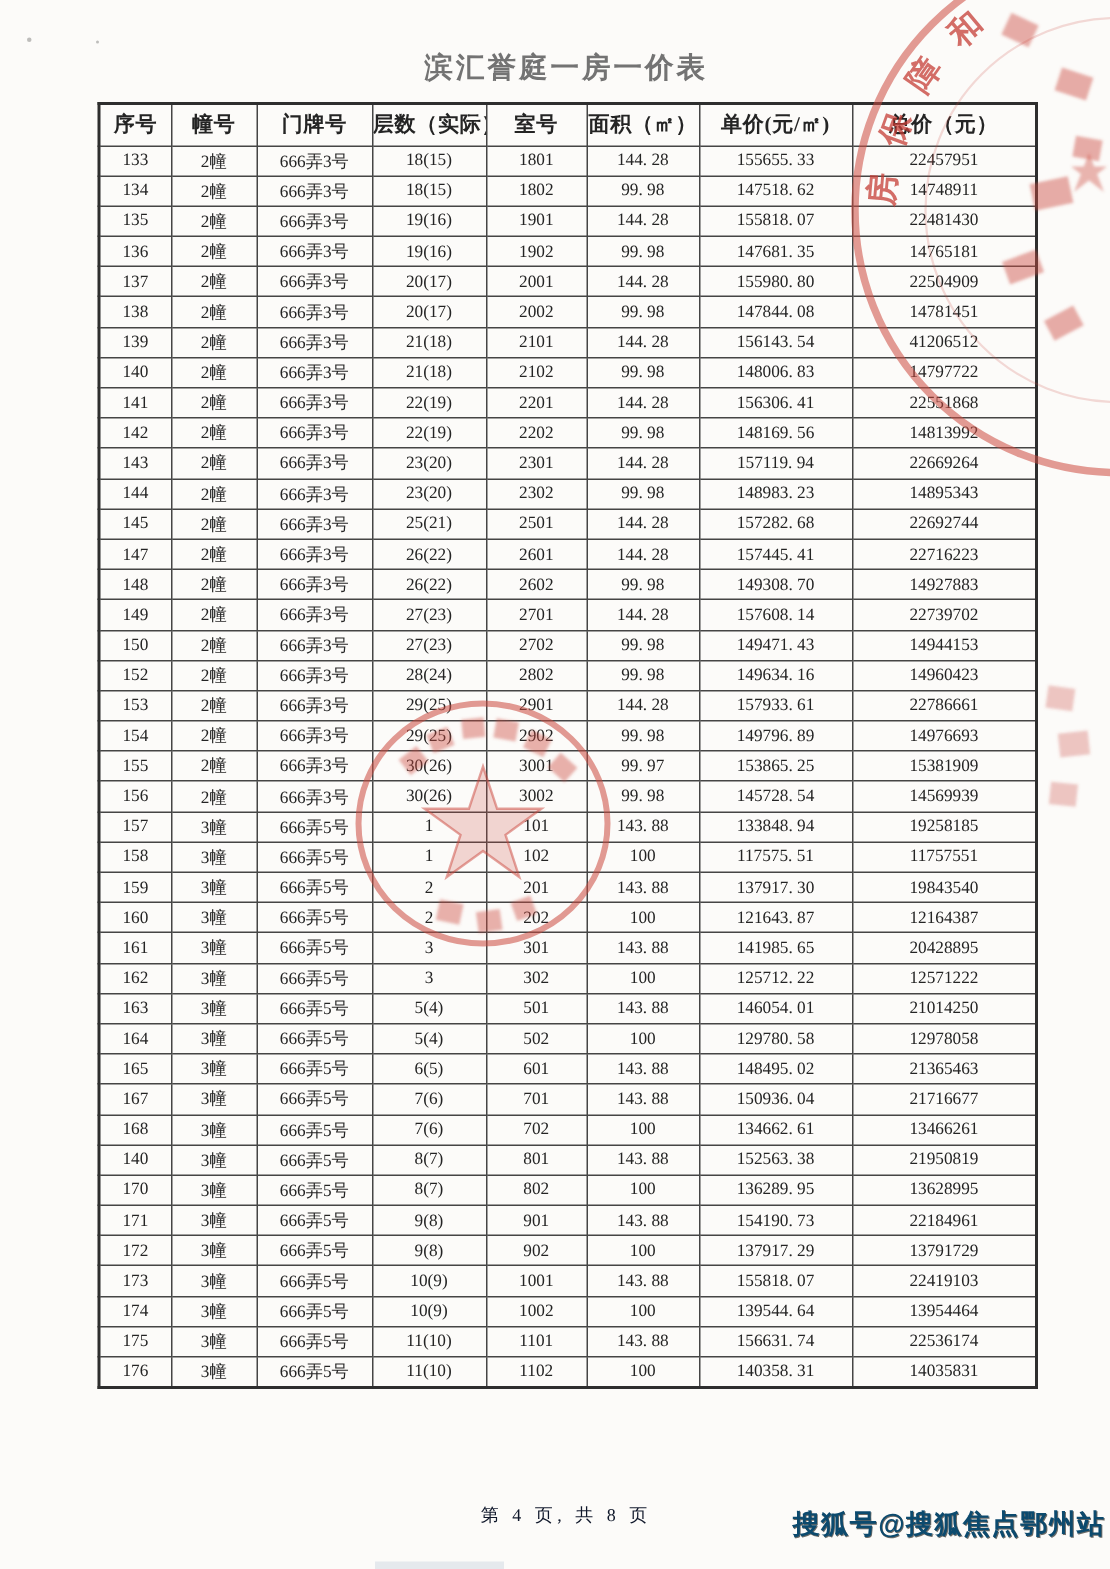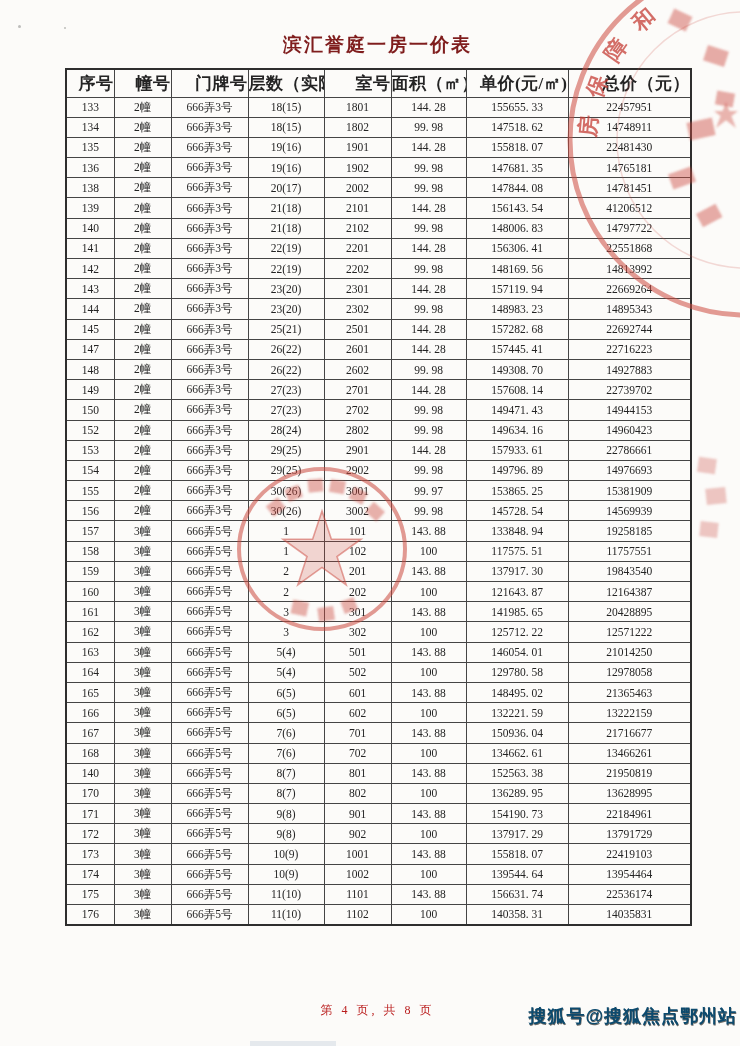--- a/index.html
+++ b/index.html
@@ -9,42 +9,42 @@
     background:#f3f2ef;
   }
   .page{
     position:relative;width:740px;height:1046px;overflow:hidden;
     background:#fcfbf9;
     color:#242424;
   }
   .title{
     position:absolute;left:65px;top:32px;width:625px;
     text-align:center;font-size:19px;font-weight:bold;
-    letter-spacing:2px;color:#7f1d1d;
+    letter-spacing:2px;color:#737373;
   }
   table.price{
     position:absolute;left:65px;top:68px;width:625px;
     border-collapse:collapse;table-layout:fixed;
     border:2px solid #2e2e2e;
   }
   table.price th,table.price td{
     border:1px solid #454545;
     padding:0;margin:0;
     text-align:center;vertical-align:middle;
     font-family:"Liberation Serif","DejaVu Serif",serif;
     color:#242424;
     overflow:hidden;white-space:nowrap;
   }
   table.price thead tr{height:28px;}
-  table.price th{font-size:17px;font-weight:bold;letter-spacing:0.5px;text-align:right;}
+  table.price th{font-size:14px;font-weight:bold;letter-spacing:0.5px;}
   table.price tbody tr{height:20.2px;}
   table.price td{font-size:11.5px;}
   .footer{
     position:absolute;left:65px;top:1002px;width:625px;
-    text-align:center;font-size:12px;letter-spacing:3px;color:#b91c1c;
+    text-align:center;font-size:12px;letter-spacing:3px;color:#0f172a;
   }
   .watermark{
     position:absolute;right:3px;top:1004px;
     font-family:"Liberation Sans","DejaVu Sans",sans-serif;
     font-size:18px;font-weight:bold;letter-spacing:1px;
     color:#0c4a6e;
     text-shadow:0.6px 0.6px 0 #6b6a66;
   }
   .seal{position:absolute;pointer-events:none;}
   .seal-top{left:520px;top:0px;}
@@ -126,20 +126,30 @@
           <td>136</td>
           <td>2幢</td>
           <td>666弄3号</td>
           <td>19(16)</td>
           <td>1902</td>
           <td>99. 98</td>
           <td>147681. 35</td>
           <td>14765181</td>
         </tr>
         <tr>
+          <td>137</td>
+          <td>2幢</td>
+          <td>666弄3号</td>
+          <td>20(17)</td>
+          <td>2001</td>
+          <td>144. 28</td>
+          <td>155980. 80</td>
+          <td>22504909</td>
+        </tr>
+        <tr>
           <td>138</td>
           <td>2幢</td>
           <td>666弄3号</td>
           <td>20(17)</td>
           <td>2002</td>
           <td>99. 98</td>
           <td>147844. 08</td>
           <td>14781451</td>
         </tr>
         <tr>
@@ -384,30 +394,20 @@
         </tr>
         <tr>
           <td>165</td>
           <td>3幢</td>
           <td>666弄5号</td>
           <td>6(5)</td>
           <td>601</td>
           <td>143. 88</td>
           <td>148495. 02</td>
           <td>21365463</td>
-        </tr>
-        <tr>
-          <td>166</td>
-          <td>3幢</td>
-          <td>666弄5号</td>
-          <td>6(5)</td>
-          <td>602</td>
-          <td>100</td>
-          <td>132221. 59</td>
-          <td>13222159</td>
         </tr>
         <tr>
           <td>167</td>
           <td>3幢</td>
           <td>666弄5号</td>
           <td>7(6)</td>
           <td>701</td>
           <td>143. 88</td>
           <td>150936. 04</td>
           <td>21716677</td>

